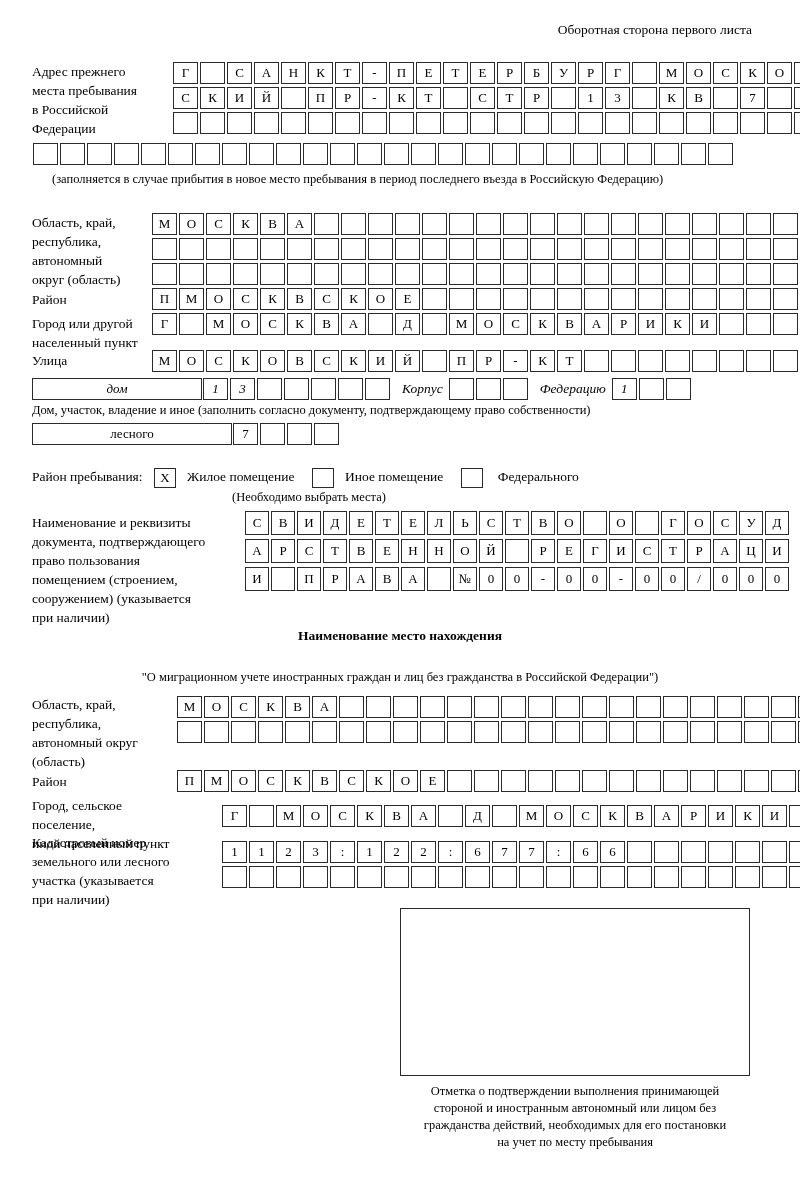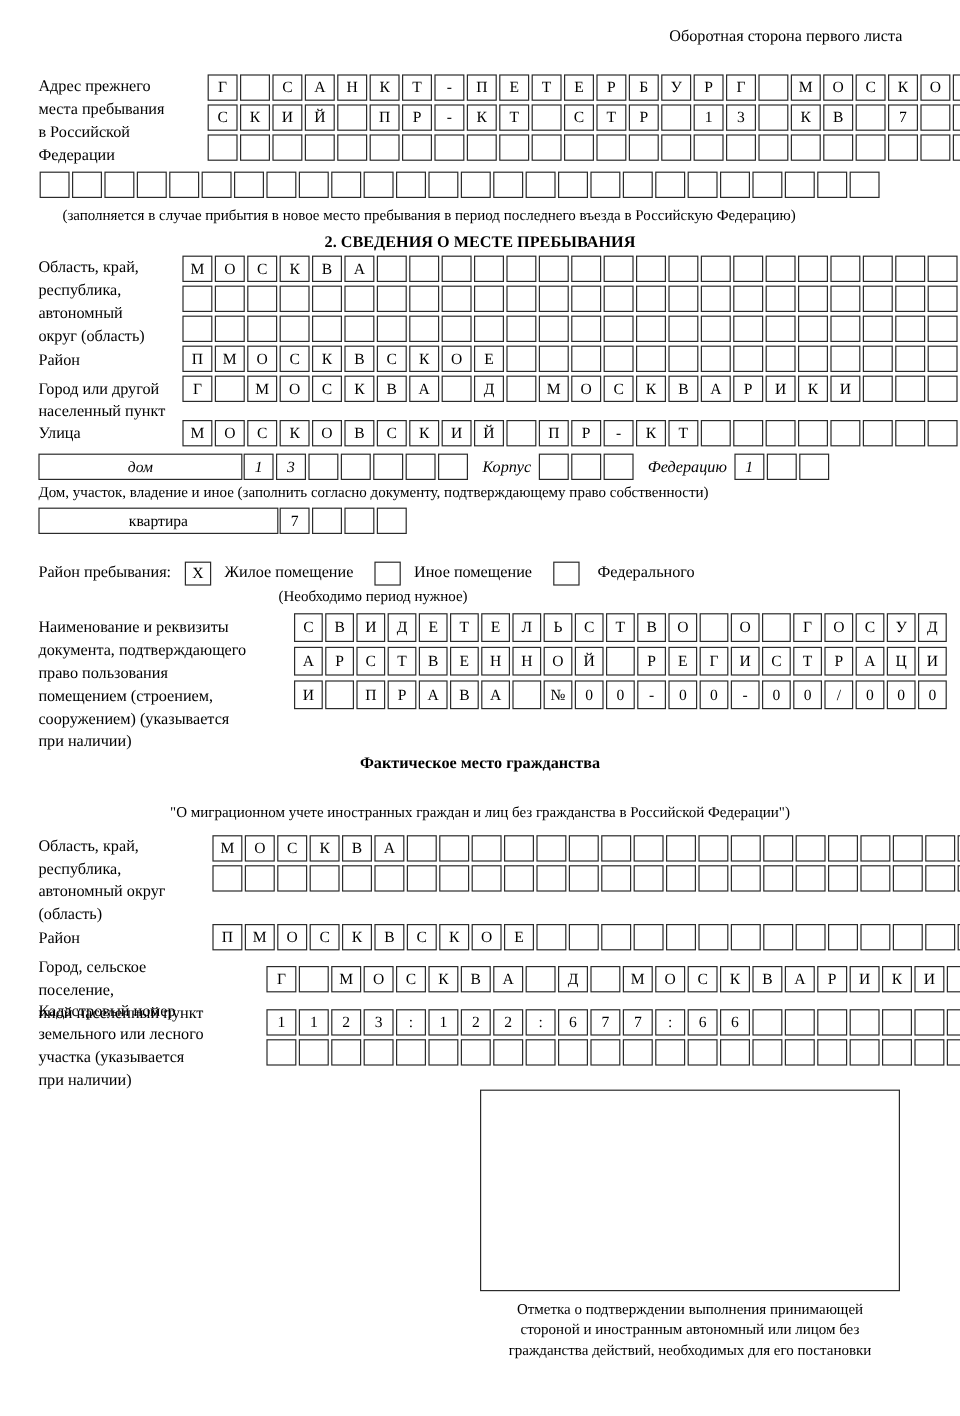--- a/index.html
+++ b/index.html
@@ -201,21 +201,20 @@
         <div class="cell blank" style="width: 25px; height: 22px; line-height: 20px;"></div>
         <div class="cell blank" style="width: 25px; height: 22px; line-height: 20px;"></div>
         <div class="cell blank" style="width: 25px; height: 22px; line-height: 20px;"></div>
         <div class="cell blank" style="width: 25px; height: 22px; line-height: 20px;"></div>
         <div class="cell blank" style="width: 25px; height: 22px; line-height: 20px;"></div>
       </div>
     </div>
 
   <div class="abs smallnote" style="left:52px; top:172px;">(заполняется в случае прибытия в новое место пребывания в период последнего въезда в Российскую Федерацию)</div>
 
-  <div class="abs sec-title" style="left:0; top:194px; width:800px;">2. СВЕДЕНИЯ О МЕСТЕ ПРЕБЫВАНИЯ</div>
 
   <div class="abs lbl" style="left:32px; top:213px; width:145px;">Область, край,
 республика,
 автономный
 округ (область)</div>
   <div class="abs" id="s2-region" style="left:152px; top:213px;">
       <div class="cells" style="margin-bottom: 3px;">
         <div class="cell" style="width: 25px; height: 22px; line-height: 20px;">М</div>
         <div class="cell" style="width: 25px; height: 22px; line-height: 20px;">О</div>
         <div class="cell" style="width: 25px; height: 22px; line-height: 20px;">С</div>
@@ -409,39 +408,39 @@
     <div id="stroenie-cells" style="display:flex;">
         <div class="cell" style="width: 25px; height: 22px; line-height: 20px;">1</div>
         <div class="cell" style="width: 25px; height: 22px; line-height: 20px;"></div>
         <div class="cell" style="width: 25px; height: 22px; line-height: 20px;"></div>
       </div>
   </div>
 
   <div class="abs smallnote" style="left:32px; top:403px;">Дом, участок, владение и иное (заполнить согласно документу, подтверждающему право собственности)</div>
 
   <div class="abs boxline" style="left:32px; top:423px;">
-    <div class="wbox" style="width:200px;">квартира</div>
+    <div class="wbox" style="width:200px;">лесного</div>
     <div id="flat-cells" style="display:flex; margin-left:1px;">
         <div class="cell" style="width: 25px; height: 22px; line-height: 20px;">7</div>
         <div class="cell" style="width: 25px; height: 22px; line-height: 20px;"></div>
         <div class="cell" style="width: 25px; height: 22px; line-height: 20px;"></div>
         <div class="cell" style="width: 25px; height: 22px; line-height: 20px;"></div>
       </div>
   </div>
 
   <div class="abs" style="left:32px; top:468px; width:700px;">
     <span style="font-size:13.5px;">Район пребывания:</span>
     <span class="checkbox" style="margin-left:8px;">X</span>
     <span style="font-size:13.5px; margin-left:8px;">Жилое помещение</span>
     <span class="checkbox" style="margin-left:14px;"></span>
     <span style="font-size:13.5px; margin-left:8px;">Иное помещение</span>
     <span class="checkbox" style="margin-left:14px;"></span>
     <span style="font-size:13.5px; margin-left:12px;">Федерального</span>
   </div>
-  <div class="abs smallnote" style="left:232px; top:490px;">(Необходимо период нужное)</div>
+  <div class="abs smallnote" style="left:232px; top:490px;">(Необходимо выбрать места)</div>
 
   <div class="abs lbl" style="left:32px; top:513px; width:215px;">Наименование и реквизиты
 документа, подтверждающего
 право пользования
 помещением (строением,
 сооружением) (указывается
 при наличии)</div>
   <div class="abs" id="s2-doc" style="left:245px; top:511px;">
       <div class="cells" style="margin-bottom: 4px;">
         <div class="cell" style="width: 24px; height: 24px; line-height: 22px;">С</div>
@@ -507,21 +506,21 @@
         <div class="cell" style="width: 24px; height: 24px; line-height: 22px;">-</div>
         <div class="cell" style="width: 24px; height: 24px; line-height: 22px;">0</div>
         <div class="cell" style="width: 24px; height: 24px; line-height: 22px;">0</div>
         <div class="cell" style="width: 24px; height: 24px; line-height: 22px;">/</div>
         <div class="cell" style="width: 24px; height: 24px; line-height: 22px;">0</div>
         <div class="cell" style="width: 24px; height: 24px; line-height: 22px;">0</div>
         <div class="cell" style="width: 24px; height: 24px; line-height: 22px;">0</div>
       </div>
     </div>
 
-  <div class="abs sec-title" style="left:0; top:628px; width:800px;">Фактическое место гражданства</div>
+  <div class="abs sec-title" style="left:0; top:628px; width:800px;">Наименование место нахождения</div>
   <div class="abs note-center" style="left:0; top:669px; width:800px;">"О миграционном учете иностранных граждан и лиц без гражданства в Российской Федерации")</div>
 
   <div class="abs lbl" style="left:32px; top:695px; width:150px;">Область, край,
 республика,
 автономный округ
 (область)</div>
   <div class="abs" id="s3-region" style="left:177px; top:696px;">
       <div class="cells" style="margin-bottom: 3px;">
         <div class="cell" style="width: 25px; height: 22px; line-height: 20px;">М</div>
         <div class="cell" style="width: 25px; height: 22px; line-height: 20px;">О</div>
@@ -688,15 +687,16 @@
         <div class="cell blank" style="width: 25px; height: 22px; line-height: 20px;"></div>
         <div class="cell blank" style="width: 25px; height: 22px; line-height: 20px;"></div>
       </div>
     </div>
 
   <div class="abs bigbox" style="left:400px; top:908px; width:350px; height:168px;"></div>
   <div class="abs note-center" style="left:385px; top:1083px; width:380px;">
     <div>Отметка о подтверждении выполнения принимающей</div>
     <div>стороной и иностранным автономный или лицом без</div>
     <div>гражданства действий, необходимых для его постановки</div>
+    <div>на учет по месту пребывания</div>
   </div>
 
 </div>
 
 </body></html>

